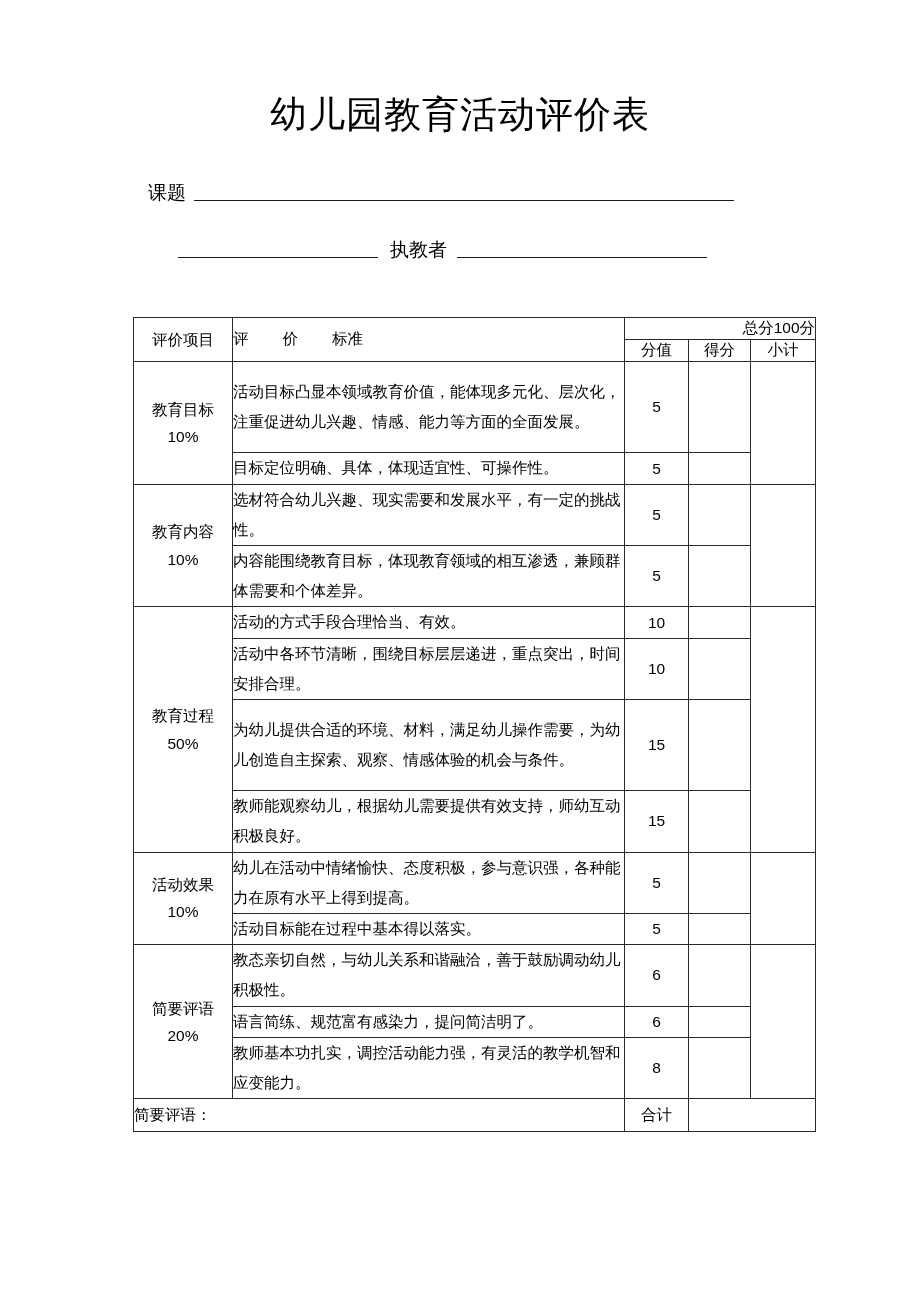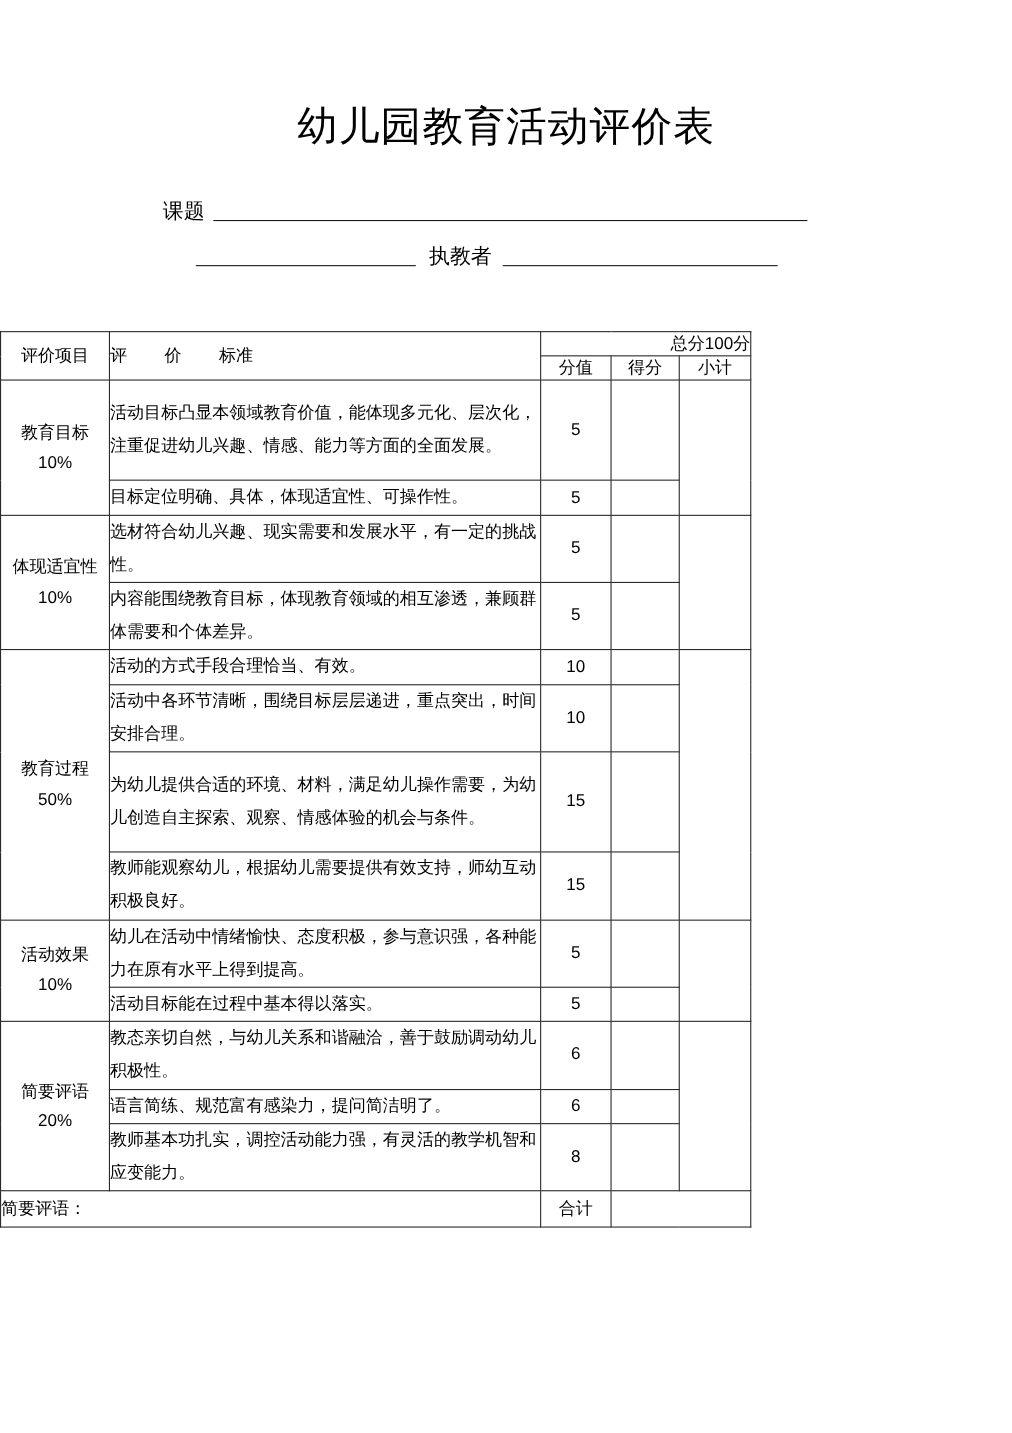--- a/index.html
+++ b/index.html
@@ -40,40 +40,41 @@
     padding-left: 148px;
     padding-right: 120px;
     font-size: 19px;
     line-height: 1.0;
   }
   .hl-row {
     display: flex;
     align-items: flex-end;
     white-space: nowrap;
   }
-  .hl-row.row1 { margin-bottom: 20px; }
+  .hl-row.row1 { margin-bottom: 36px; }
   .hl-row.row2 { padding-left: 30px; }
   .hl-label {
     font-size: 19px;
     padding-bottom: 2px;
   }
   .rule {
     border-bottom: 1px solid #1a1a1a;
     height: 1px;
     display: inline-block;
     vertical-align: bottom;
     margin-bottom: 3px;
   }
   .rule-topic   { width: 540px; margin-left: 8px; }
   .rule-pre     { width: 200px; margin-right: 12px; }
   .rule-teacher { width: 250px; margin-left: 10px; }
 
   
   .table-wrap {
     margin-top: 56px;
+    padding-left: 133px;
   }
   table.eval {
     border-collapse: collapse;
     width: 682px;
     table-layout: fixed;
     font-size: 15.5px;
   }
   table.eval td, table.eval th {
     border: 1px solid #2a2a2a;
     padding: 0;
@@ -184,21 +185,21 @@
             <td class="cell-num cell-blank"></td>
             <td class="cell-num cell-blank" rowspan="2"></td>
           </tr>
           <tr>
             <td class="cell-crit" style="height:30px;">目标定位明确、具体，体现适宜性、可操作性。</td>
             <td class="cell-num">5</td>
             <td class="cell-num cell-blank"></td>
           </tr>
           <tr>
             <td class="cell-item" rowspan="2">
-              <div>体现适宜性</div>
+              <div>教育内容</div>
               <div>10%</div>
             </td>
             <td class="cell-crit" style="height:60px;">选材符合幼儿兴趣、现实需要和发展水平，有一定的挑战性。</td>
             <td class="cell-num">5</td>
             <td class="cell-num cell-blank"></td>
             <td class="cell-num cell-blank" rowspan="2"></td>
           </tr>
           <tr>
             <td class="cell-crit" style="height:60px;">内容能围绕教育目标，体现教育领域的相互渗透，兼顾群体需要和个体差异。</td>
             <td class="cell-num">5</td>

